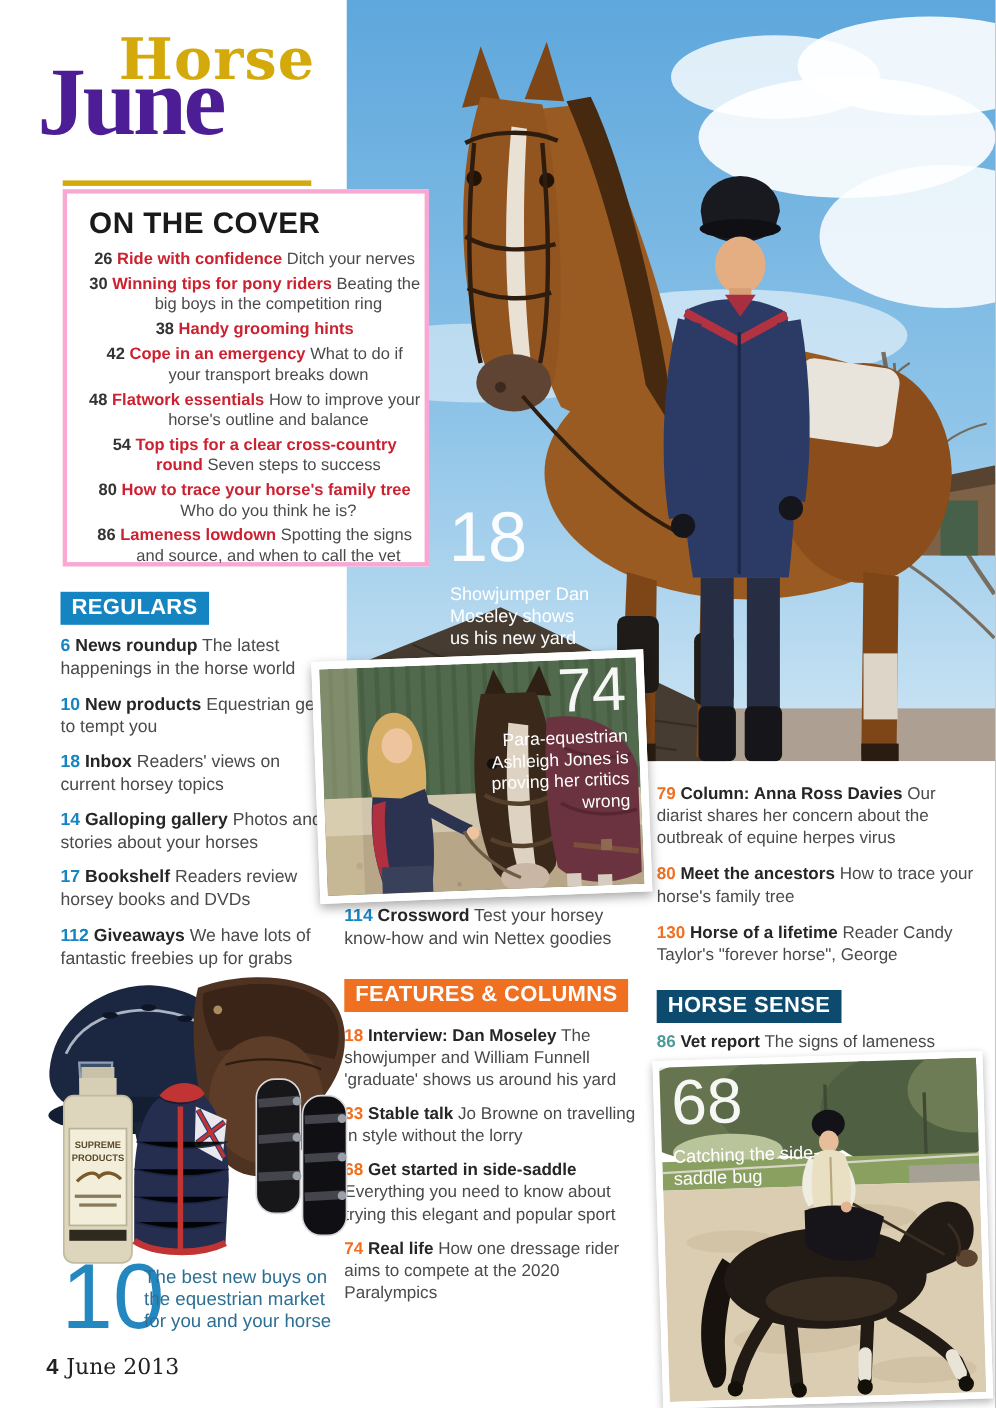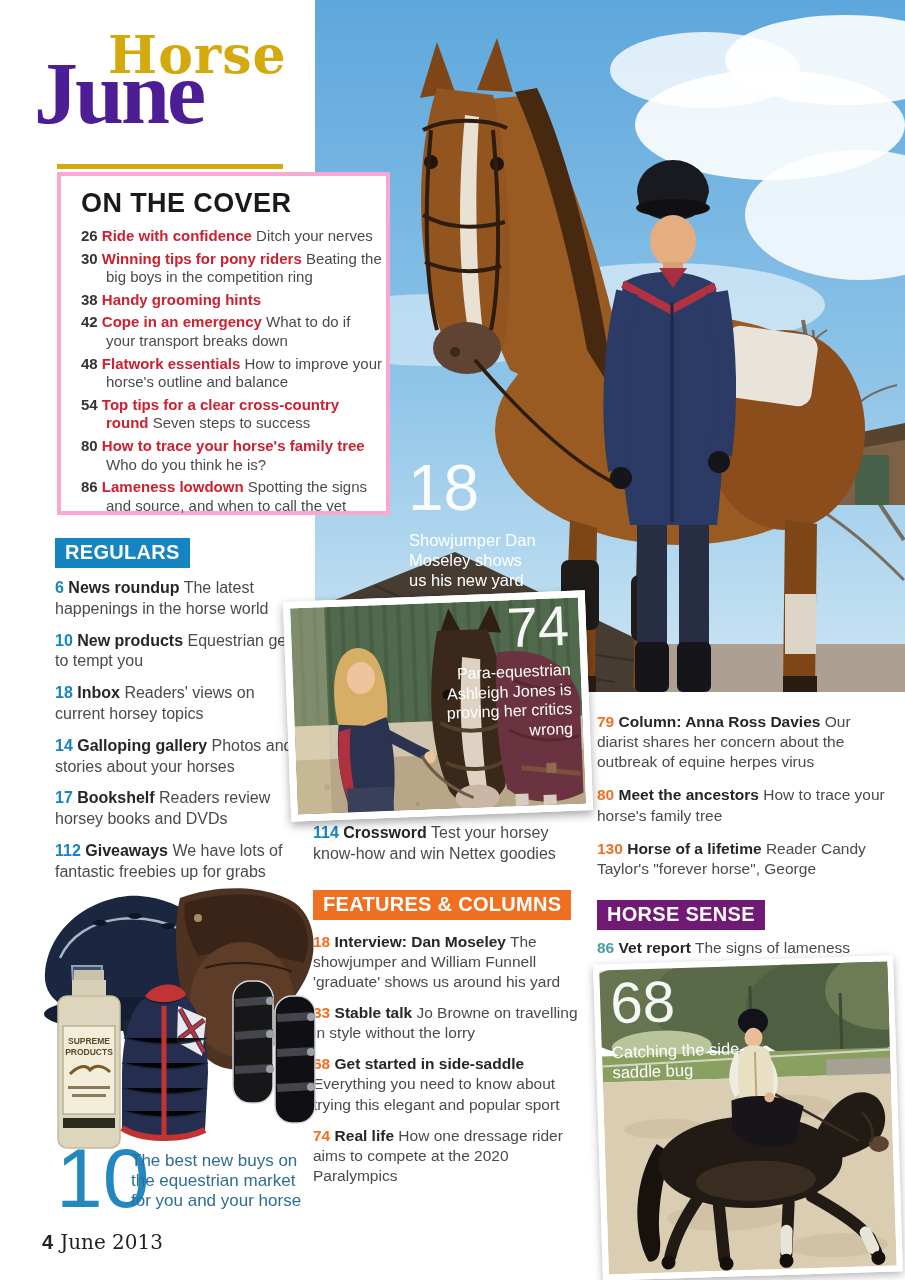--- a/index.html
+++ b/index.html
@@ -11,28 +11,28 @@
               font-weight:700;font-size:52px;color:#d3a90c;letter-spacing:1px;z-index:4;}
   .logo-june{position:absolute;left:34px;top:50px;font-family:Liberation Serif, serif;
              font-weight:700;font-size:88px;color:#4c1d95;letter-spacing:-3px;line-height:1;z-index:4;}
   .logo-rule{position:absolute;left:57px;top:164px;width:226px;height:5px;background:#d3a90c;z-index:4;}
 
   
   .sec-header{display:inline-block;color:#fff;font-weight:bold;font-size:20px;
               padding:3px 10px 4px;letter-spacing:.3px;}
   .hdr-blue{background:#1585c2;}
   .hdr-orange{background:#f07022;}
-  .hdr-teal{background:#701a75;}
+  .hdr-teal{background:#0c4a6e;}
 
   
   .cover-box{position:absolute;left:57px;top:172px;width:333px;height:343px;background:#fff;
              border:4px solid #f9a8d4;box-sizing:border-box;padding:10px 4px 0 20px;z-index:3;}
   .cover-title{font-size:27px;font-weight:bold;color:#1a1a1a;letter-spacing:.4px;margin:2px 0 8px;}
   .cover-item{margin:0 0 4px;font-size:15px;line-height:1.24;color:#4a4a4a;
-              padding-left:25px;text-indent:-25px;}
+              padding-left:25px;text-indent:-25px;text-align:center;}
   .cover-item .num{font-weight:bold;color:#333;}
   .cover-item .ttl{font-weight:bold;color:#cc2130;}
 
   
   .ttl{font-weight:bold;color:#262626;}
   .reg-item,.feat-item{font-size:16px;line-height:1.3;color:#4a4a4a;margin:0 0 11px;}
   .reg-item .num{font-weight:bold;color:#1585c2;}
   .feat-item .num{font-weight:bold;color:#f07022;}
   .hs-item{font-size:15.5px;line-height:1.3;color:#4a4a4a;margin:8px 0 0;}
   .hs-item .num{font-weight:bold;color:#4d9c9c;}

